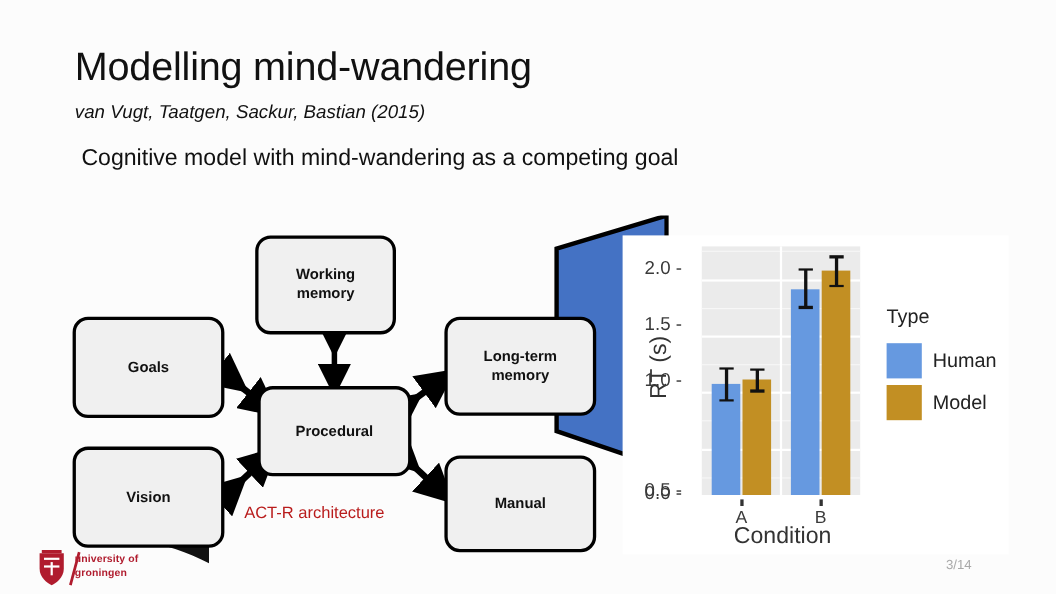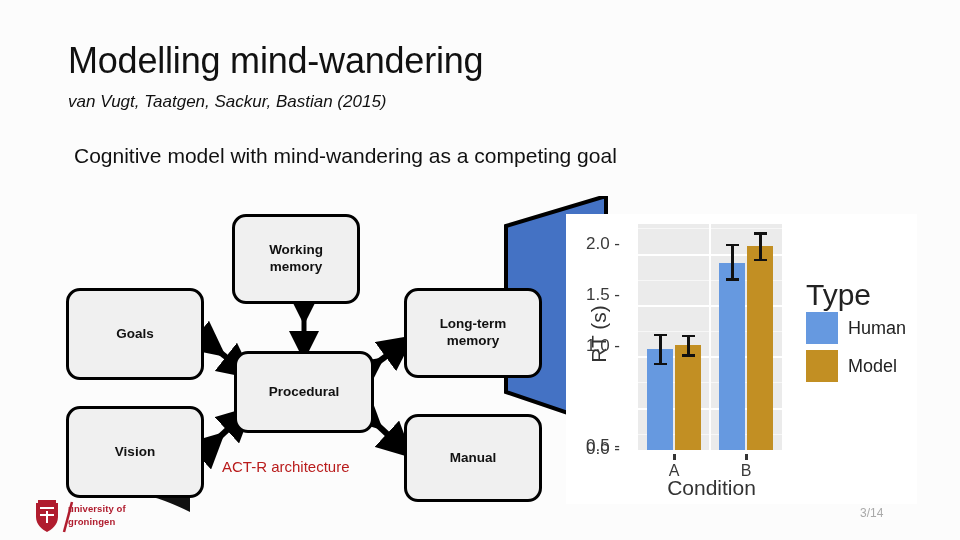--- a/index.html
+++ b/index.html
@@ -16,21 +16,21 @@
     position:absolute;left:68px;top:42px;
     font-size:36px;font-weight:400;color:#111;
     letter-spacing:-0.2px;line-height:1.05;white-space:nowrap;
   }
   .subtitle{
     position:absolute;left:68px;top:92px;
     font-size:17px;font-style:italic;font-weight:400;color:#111;
     white-space:nowrap;
   }
   .lead{
-    position:absolute;left:74px;top:144px;
+    position:absolute;left:74px;top:132px;
     font-size:21px;font-weight:400;color:#111;white-space:nowrap;
   }
 
   
   .diagram{position:absolute;left:0;top:196px;width:600px;height:320px;}
   .node{
     position:absolute;background:#f0f0f0;border:3px solid #000;
     border-radius:14px;
     display:flex;align-items:center;justify-content:center;text-align:center;
     font-size:13.5px;font-weight:bold;color:#111;line-height:1.25;
@@ -80,21 +80,21 @@
   .xtickmark{position:absolute;width:2.5px;height:6px;background:#333;}
   .xtick{
     position:absolute;width:30px;text-align:center;
     font-size:16px;color:#3a3a3a;
   }
   .axis-title-x{
     position:absolute;left:58px;top:262px;width:175px;text-align:center;
     font-size:21px;color:#333;
   }
   .legend-title{
-    position:absolute;left:240px;top:64px;font-size:30px;color:#222;
+    position:absolute;left:240px;top:64px;font-size:18px;color:#222;
   }
   .legend-key{position:absolute;width:32px;height:32px;}
   .legend-label{position:absolute;font-size:18px;color:#222;}
 
   
   .logo{position:absolute;left:18px;top:500px;width:150px;height:34px;}
   .logo-text{
     position:absolute;left:68px;top:503px;
     font-size:9.5px;font-weight:bold;color:#b01c2e;line-height:1.35;
     letter-spacing:0.1px;

